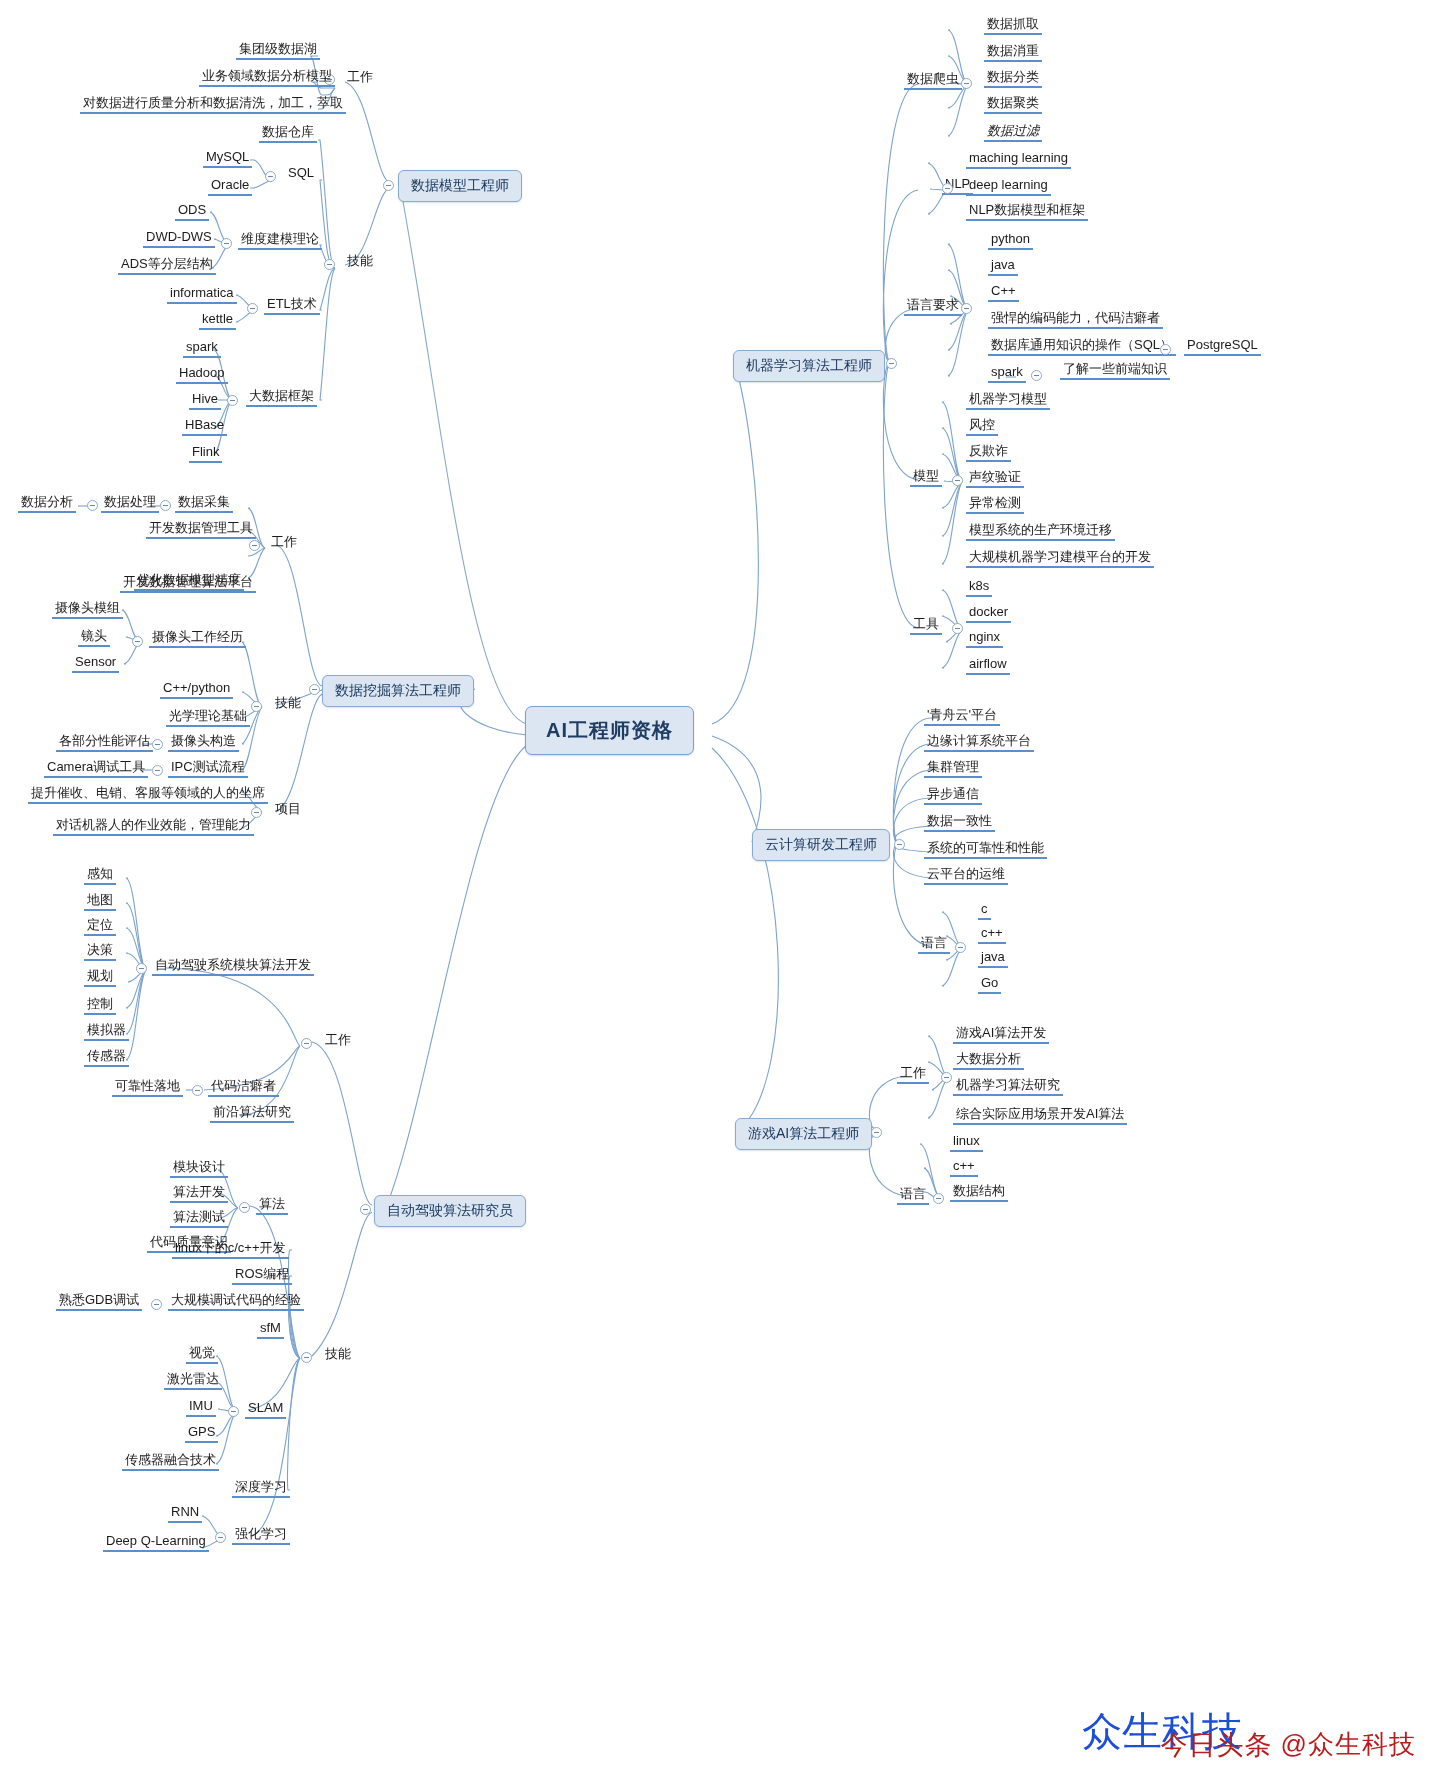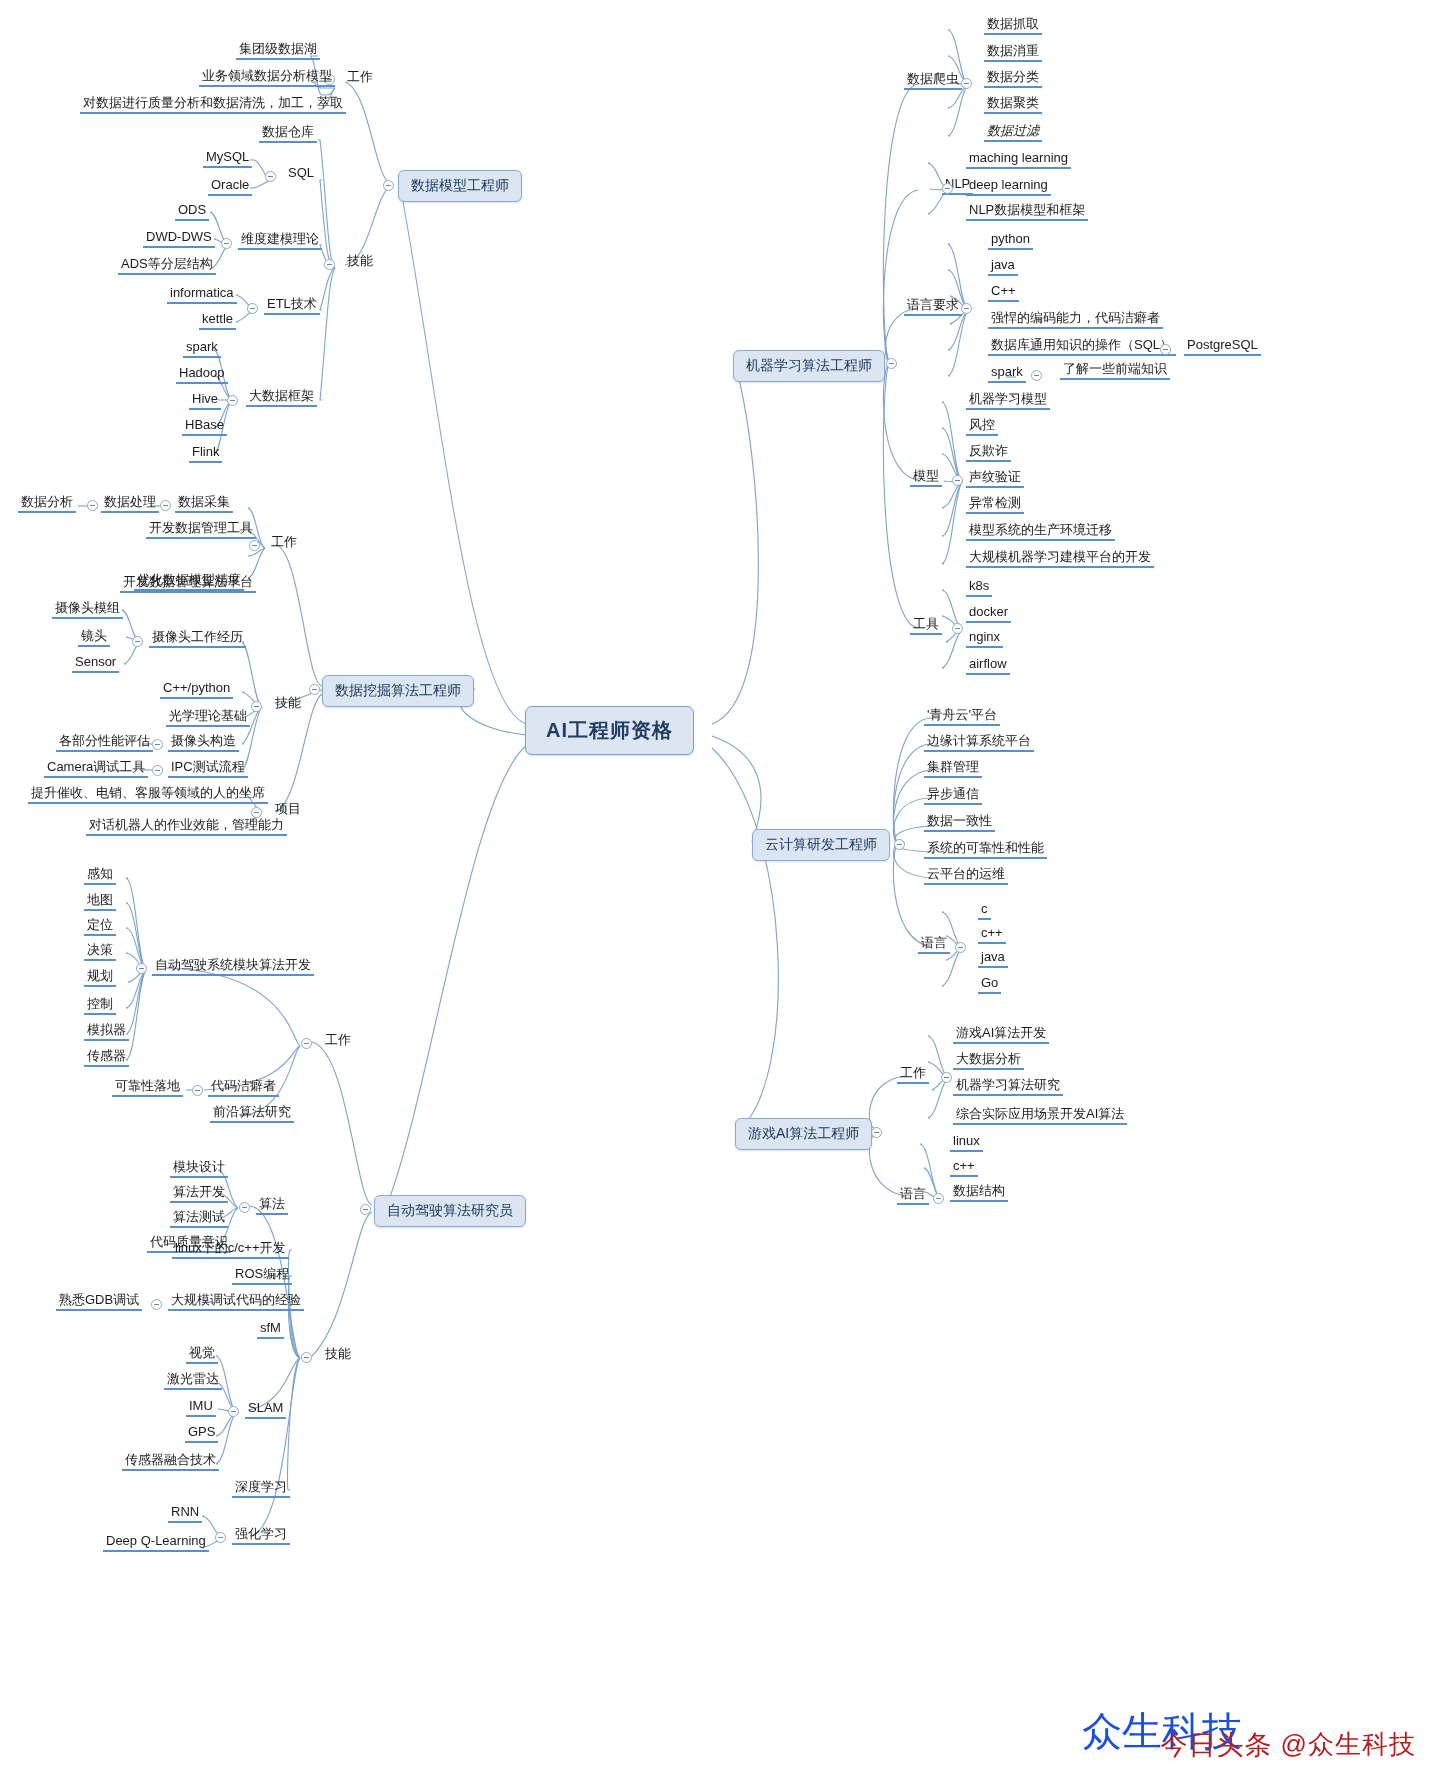--- a/index.html
+++ b/index.html
@@ -355,21 +355,21 @@
   <div class="marker" style="left:152px;top:739px;"></div>
   <div class="node ul" style="left:56px;top:733px;">各部分性能评估</div>
 
   <div class="node ul" style="left:168px;top:759px;">IPC测试流程</div>
   <div class="marker" style="left:152px;top:765px;"></div>
   <div class="node ul" style="left:44px;top:759px;">Camera调试工具</div>
 
   <div class="node plain" style="left:272px;top:801px;">项目</div>
   <div class="marker" style="left:251px;top:807px;"></div>
   <div class="node ul" style="left:28px;top:785px;">提升催收、电销、客服等领域的人的坐席</div>
-  <div class="node ul" style="left:53px;top:817px;margin-left:33px;">对话机器人的作业效能，管理能力</div>
+  <div class="node ul" style="left:53px;top:817px;">对话机器人的作业效能，管理能力</div>
 
   <div class="marker" style="left:360px;top:1204px;"></div>
 
   <div class="node plain" style="left:322px;top:1032px;">工作</div>
   <div class="marker" style="left:301px;top:1038px;"></div>
 
   <div class="node ul" style="left:152px;top:957px;">自动驾驶系统模块算法开发</div>
   <div class="marker" style="left:136px;top:963px;"></div>
   <div class="node ul" style="left:84px;top:866px;">感知</div>
   <div class="node ul" style="left:84px;top:892px;">地图</div>

